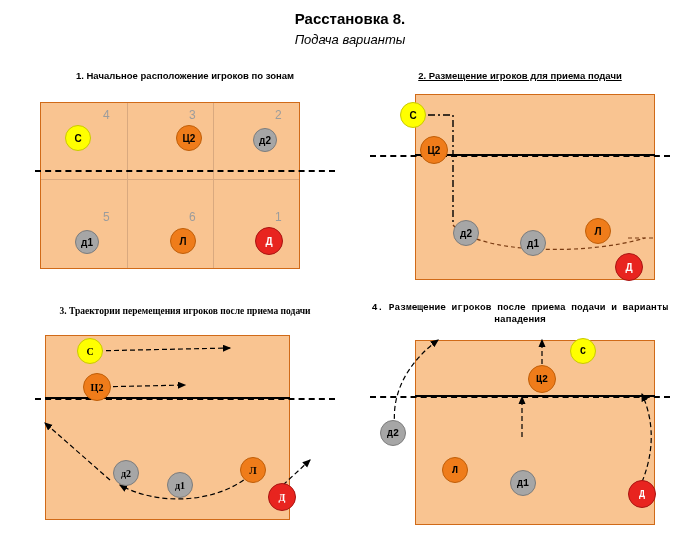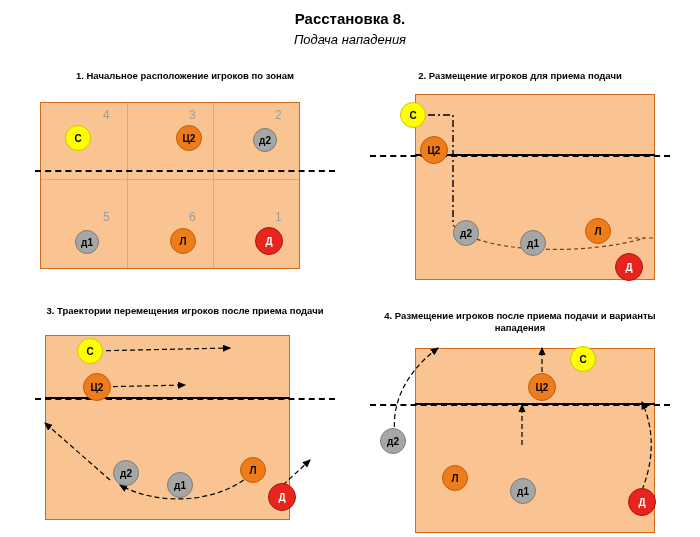--- a/index.html
+++ b/index.html
@@ -45,21 +45,21 @@
   .p-dd{background:#e8241f;border:1px solid #a81512;color:#fff;}
   .zonenum{
     position:absolute;font-size:12px;color:#9c9c9c;font-weight:normal;
   }
   svg.overlay{position:absolute;left:0;top:0;pointer-events:none;}
 </style>
 </head>
 <body>
 
 <div class="title">Расстановка 8.</div>
-<div class="subtitle">Подача нападения</div>
+<div class="subtitle">Подача варианты</div>
 
 <div class="panel" style="left:35px;top:70px;width:300px;height:210px;">
   <div class="panel-cap" style="top:0;text-align:center;">1. Начальное расположение игроков по зонам</div>
 
   <div class="court" style="left:5px;top:32px;width:260px;height:167px;">
     <div class="gridline" style="left:86px;top:0;width:1px;height:100%;"></div>
     <div class="gridline" style="left:172px;top:0;width:1px;height:100%;"></div>
     <div class="gridline" style="left:0;top:76px;width:100%;height:1px;"></div>
   </div>
 
@@ -74,41 +74,41 @@
 
   <div class="player p-s" style="left:30px;top:55px;width:26px;height:26px;">С</div>
   <div class="player p-c" style="left:141px;top:55px;width:26px;height:26px;">Ц2</div>
   <div class="player p-d" style="left:218px;top:58px;width:24px;height:24px;">д2</div>
   <div class="player p-d" style="left:40px;top:160px;width:24px;height:24px;">д1</div>
   <div class="player p-l" style="left:135px;top:158px;width:26px;height:26px;">Л</div>
   <div class="player p-dd" style="left:220px;top:157px;width:28px;height:28px;">Д</div>
 </div>
 
 <div class="panel" style="left:370px;top:70px;width:300px;height:220px;">
-  <div class="panel-cap" style="top:0;">2. Размещение игроков для приема подачи</div>
+  <div class="panel-cap" style="top:0;text-decoration:underline;">2. Размещение игроков для приема подачи</div>
 
   <div class="court" style="left:45px;top:24px;width:240px;height:186px;"></div>
   <div class="attackline" style="left:45px;top:84px;width:240px;"></div>
   <div class="dashline" style="left:0;top:85px;width:300px;"></div>
 
   <svg class="overlay" width="300" height="220">
     <path d="M43,45 L83,45 L83,155" fill="none" stroke="#000" stroke-width="1.4" stroke-dasharray="7,3,2,3"></path>
     <path d="M83,155 C110,185 220,185 275,168" fill="none" stroke="#7a3b12" stroke-width="1.2" stroke-dasharray="4,3"></path>
     <path d="M258,168 L285,168" fill="none" stroke="#7a3b12" stroke-width="1.2" stroke-dasharray="4,3"></path>
   </svg>
 
   <div class="player p-s" style="left:30px;top:32px;width:26px;height:26px;">С</div>
   <div class="player p-c" style="left:50px;top:66px;width:28px;height:28px;">Ц2</div>
   <div class="player p-d" style="left:83px;top:150px;width:26px;height:26px;">д2</div>
   <div class="player p-d" style="left:150px;top:160px;width:26px;height:26px;">д1</div>
   <div class="player p-l" style="left:215px;top:148px;width:26px;height:26px;">Л</div>
   <div class="player p-dd" style="left:245px;top:183px;width:28px;height:28px;">Д</div>
 </div>
 
-<div class="panel" style="left:35px;top:305px;width:300px;height:225px;">
+<div class="panel" style="left:35px;top:305px;width:300px;height:225px;font-family:Liberation Serif, serif;">
   <div class="panel-cap" style="top:0;">3. Траектории перемещения игроков после приема подачи</div>
 
   <div class="court" style="left:10px;top:30px;width:245px;height:185px;"></div>
   <div class="attackline" style="left:10px;top:92px;width:245px;"></div>
   <div class="dashline" style="left:0;top:93px;width:300px;"></div>
 
   <svg class="overlay" width="300" height="225">
     <defs>
       <marker id="ah3" markerWidth="8" markerHeight="8" refX="6" refY="3" orient="auto">
         <path d="M0,0 L7,3 L0,6 z" fill="#000"></path>
@@ -122,21 +122,21 @@
   </svg>
 
   <div class="player p-s" style="left:42px;top:33px;width:26px;height:26px;">С</div>
   <div class="player p-c" style="left:48px;top:68px;width:28px;height:28px;">Ц2</div>
   <div class="player p-d" style="left:78px;top:155px;width:26px;height:26px;">д2</div>
   <div class="player p-d" style="left:132px;top:167px;width:26px;height:26px;">д1</div>
   <div class="player p-l" style="left:205px;top:152px;width:26px;height:26px;">Л</div>
   <div class="player p-dd" style="left:233px;top:178px;width:28px;height:28px;">Д</div>
 </div>
 
-<div class="panel" style="left:370px;top:310px;width:300px;height:225px;">
+<div class="panel" style="left:370px;top:302px;width:300px;height:225px;font-family:Liberation Mono, monospace;">
   <div class="panel-cap" style="top:0;">4. Размещение игроков после приема подачи и варианты нападения</div>
 
   <div class="court" style="left:45px;top:38px;width:240px;height:185px;"></div>
   <div class="attackline" style="left:45px;top:93px;width:240px;"></div>
   <div class="dashline" style="left:0;top:94px;width:300px;"></div>
 
   <svg class="overlay" width="300" height="225">
     <defs>
       <marker id="ah4" markerWidth="8" markerHeight="8" refX="6" refY="3" orient="auto">
         <path d="M0,0 L7,3 L0,6 z" fill="#000"></path>

